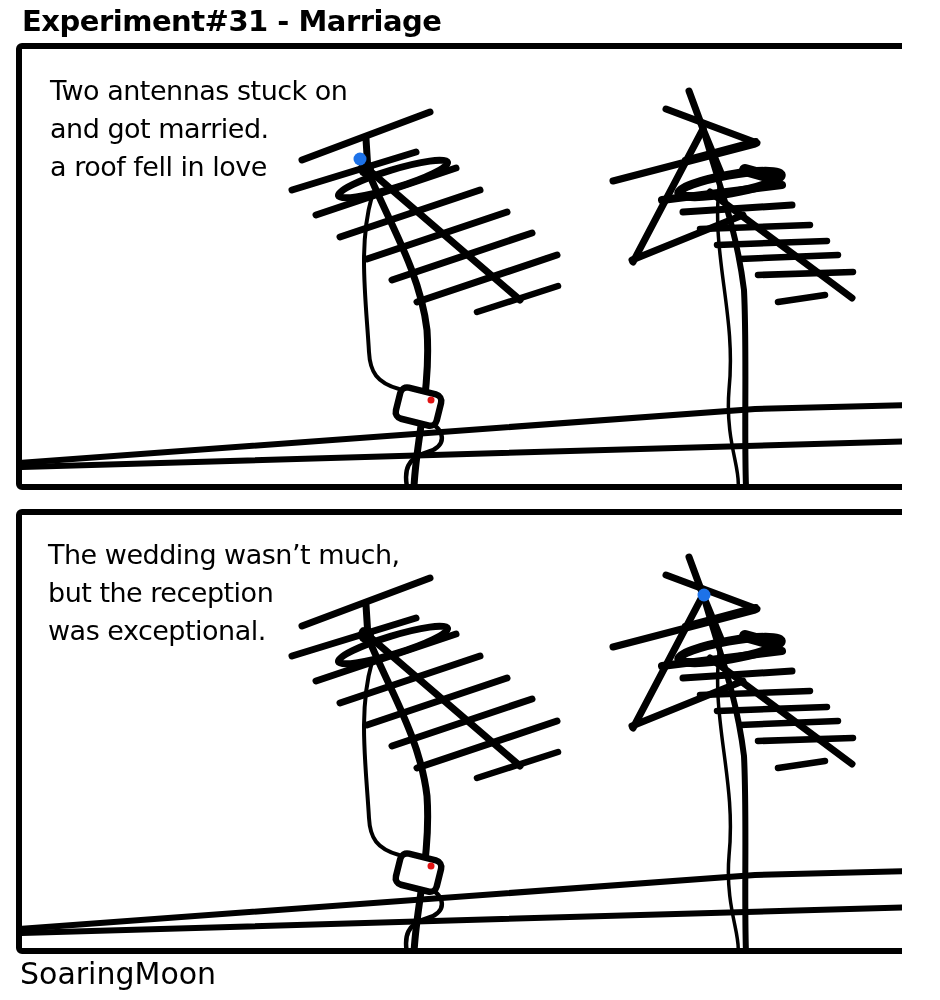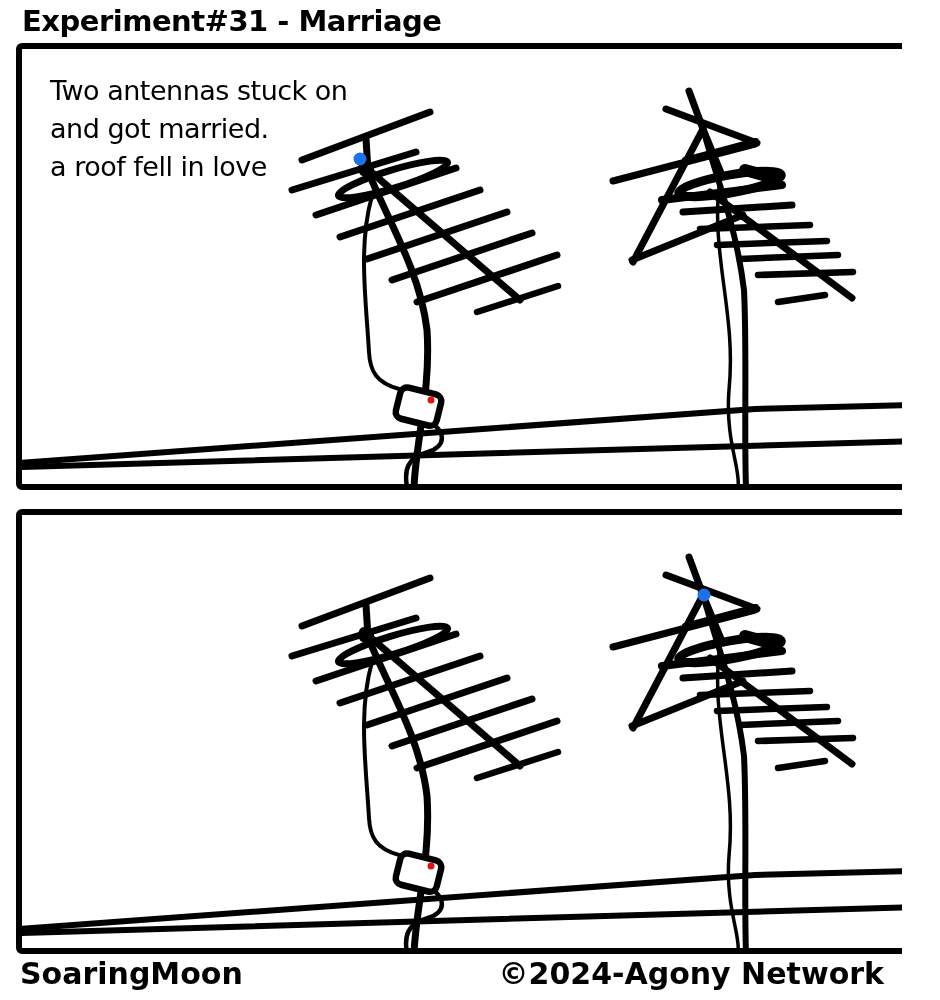--- a/index.html
+++ b/index.html
@@ -4,21 +4,21 @@
 <style>
   html,body{margin:0;padding:0;background:#ffffff;}
   .page{position:relative;width:902px;height:1000px;background:#ffffff;overflow:hidden;
         font-family:"DejaVu Sans","Liberation Sans",sans-serif;color:#000;}
   .art{position:absolute;left:0;top:0;width:940px;height:1000px;}
   .ink{stroke:#000000;fill:none;}
   .title{position:absolute;left:22px;top:4px;font-size:29px;font-weight:700;letter-spacing:-0.5px;}
   .caption{position:absolute;font-size:27px;font-weight:400;line-height:38px;letter-spacing:-0.5px;}
   .caption-1{left:50px;top:72px;}
   .caption-2{left:48px;top:536px;}
-  .footer-left{position:absolute;left:20px;top:956px;font-size:30px;font-weight:700;}
+  .footer-left{position:absolute;left:20px;top:956px;font-size:30px;font-weight:400;}
   .footer-right{position:absolute;right:18px;top:956px;font-size:30px;font-weight:700;}
 </style>
 </head>
 <body>
 
 <div class="page">
 
   <div class="title">Experiment#31 - Marriage</div>
 
   <svg class="art" viewBox="0 0 940 1000" xmlns="http://www.w3.org/2000/svg">
@@ -101,16 +101,20 @@
 
     <circle cx="704" cy="595" r="6.5" stroke="none" fill="#1d72e8"></circle>
   </svg>
 
   <div class="caption caption-1">
     <div>Two antennas stuck on</div>
     <div>and got married.</div>
     <div>a roof fell in love</div>
   </div>
 
+  <div class="caption caption-2">
+    <div>The wedding wasn’t much,</div>
+    <div>but the reception</div>
+    <div>was exceptional.</div>
+  </div>
 
   <div class="footer-left">SoaringMoon</div>
-  <div class="footer-right">©2024-Agony Network</div>
 </div>
 
 </body></html>

